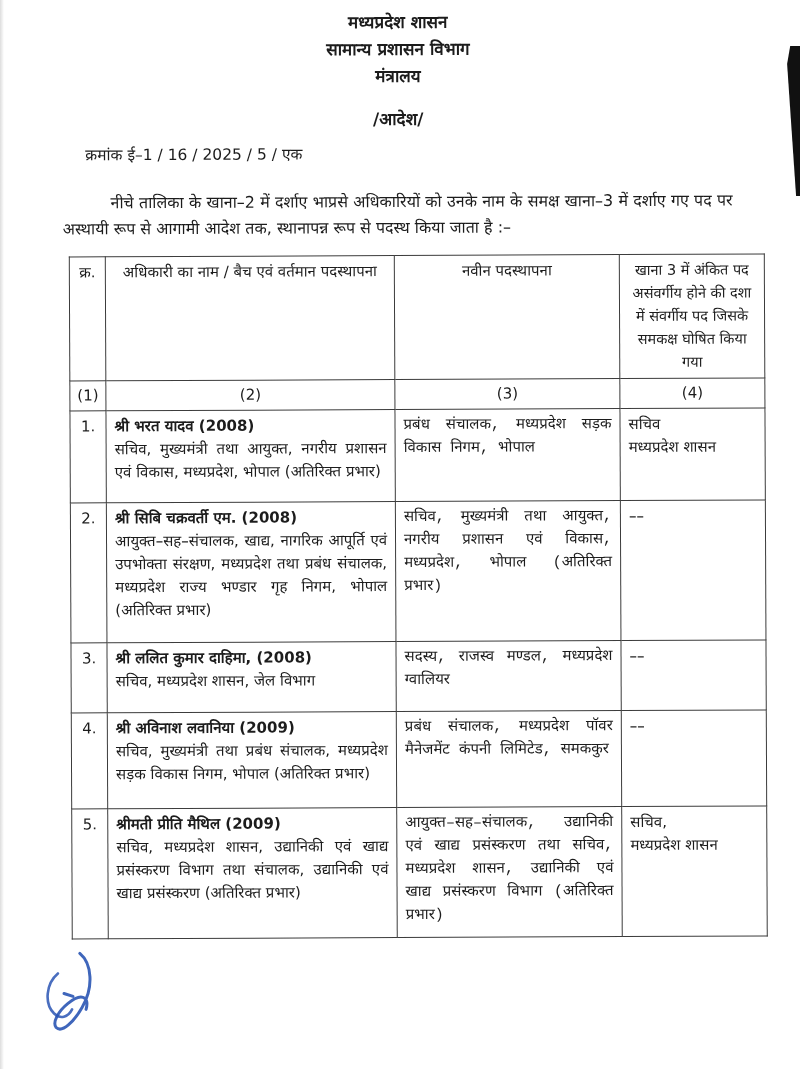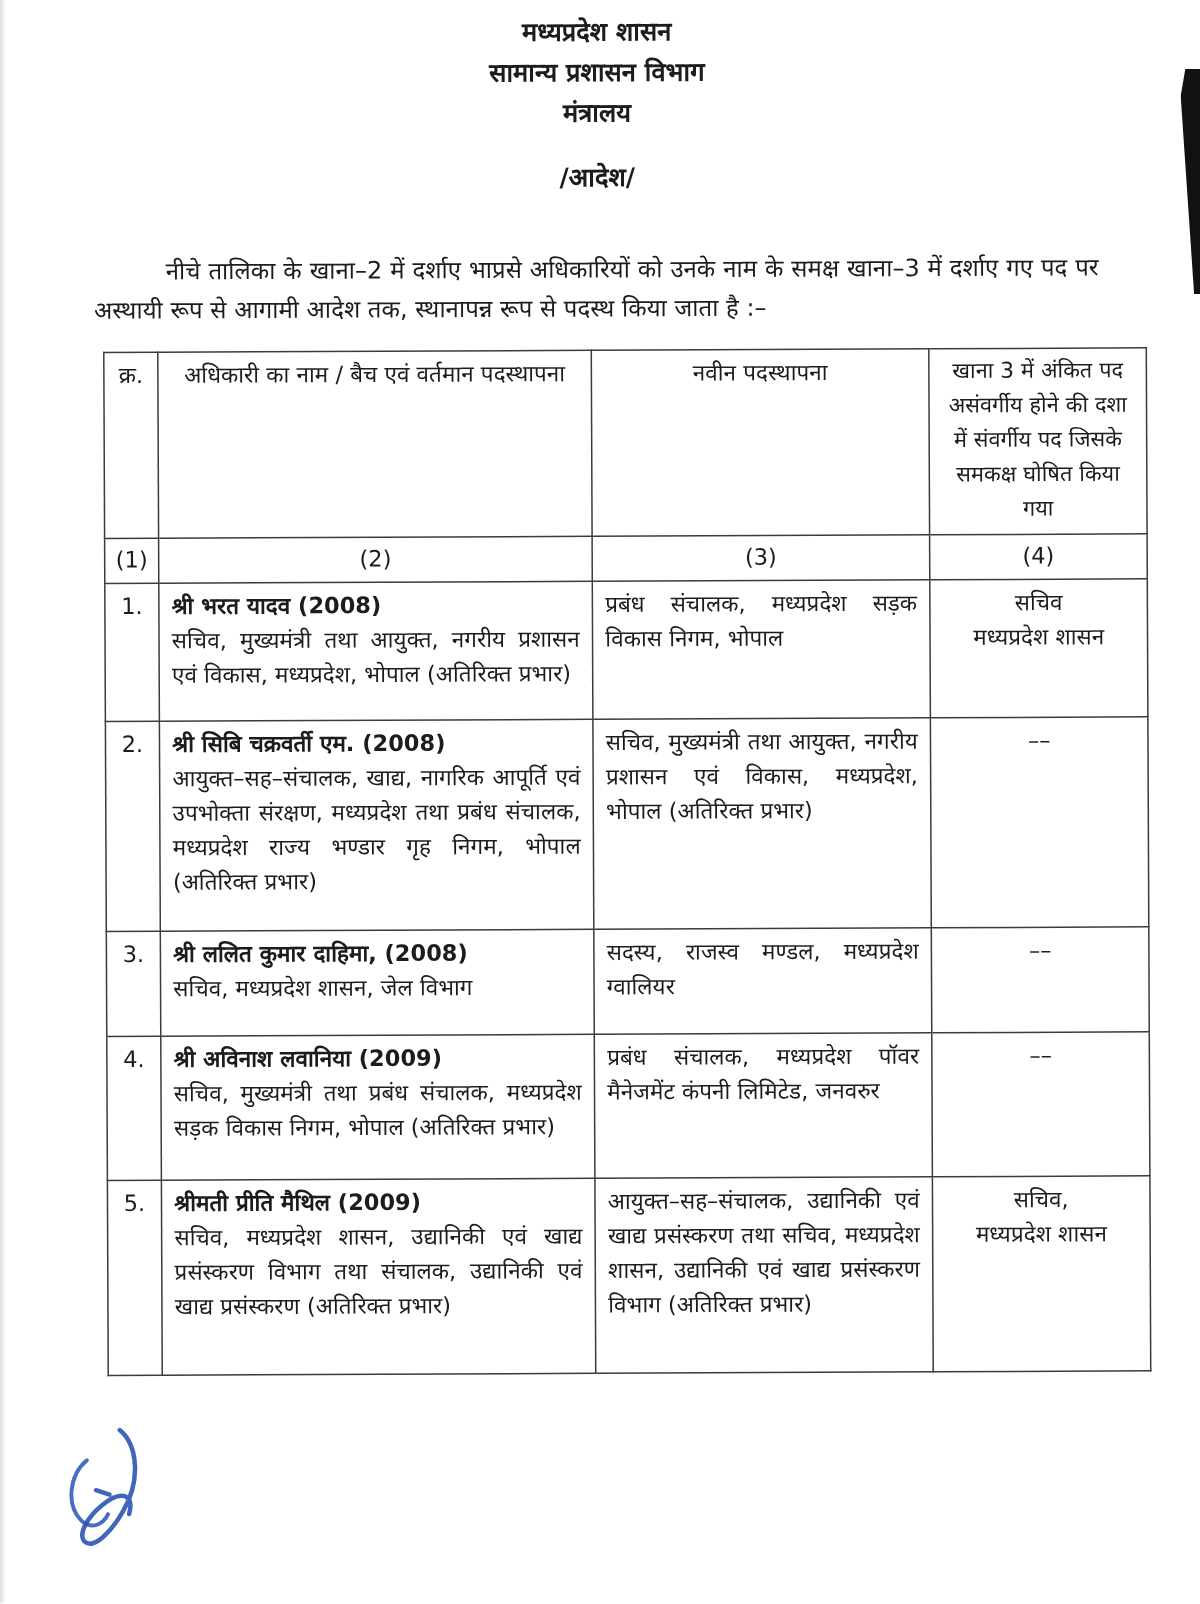--- a/index.html
+++ b/index.html
@@ -54,22 +54,22 @@
     padding:4px 8px;
     line-height:23px;
     font-weight:400;
   }
   .order-table th{text-align:center;}
   .th-equiv{font-size:14.5px;line-height:20px;padding:4px 4px;}
   .colnum-row td{text-align:center;padding:2px 4px;line-height:24px;}
   td.sno{text-align:center;padding-left:2px;padding-right:2px;}
   td.name-cell{text-align:justify;}
   td.name-cell .officer-name{display:block;font-weight:700;text-align:left;}
-  td.new-cell{text-align:justify;}
-  td.equiv-cell{text-align:center;white-space:pre-line;}
+  td.new-cell{text-align:justify;font-family:Liberation Mono, monospace;}
+  td.equiv-cell{text-align:left;white-space:pre-line;}
   
   .scan-wedge{
     position:absolute;top:46px;right:0;width:14px;height:150px;
     background:#111;
     clip-path:polygon(100% 0, 100% 100%, 72% 100%, 8% 12%, 30% 0);
   }
   .edge-shade{
     position:absolute;left:0;top:0;width:4px;height:100%;
     background:linear-gradient(to right, rgba(120,120,120,0.25), rgba(255,255,255,0));
   }
@@ -83,20 +83,21 @@
 <div class="page">
 
   <div class="doc-header">
     <div class="title-line">मध्यप्रदेश शासन</div>
     <div class="title-line">सामान्य प्रशासन विभाग</div>
     <div class="title-line"><span class="underlined">मंत्रालय</span></div>
     <div class="order-heading"><span>/</span><span class="underlined">आदेश</span><span>/</span></div>
   </div>
 
   <div class="ref-line">
+    <span>क्रमांक ई–1 / 16 / 2025 / 5 / एक</span>
   </div>
 
   <p class="intro">नीचे तालिका के खाना–2 में दर्शाए भाप्रसे अधिकारियों को उनके नाम के समक्ष खाना–3 में दर्शाए गए पद पर अस्थायी रूप से आगामी आदेश तक, स्थानापन्न रूप से पदस्थ किया जाता है :–</p>
 
   <table class="order-table">
     <colgroup>
         <col class="c1">
         <col class="c2">
         <col class="c3">
         <col class="c4">
@@ -145,21 +146,21 @@
         <td class="new-cell">सदस्य, राजस्व मण्डल, मध्यप्रदेश ग्वालियर</td>
         <td class="equiv-cell">––</td>
       </tr>
 
       <tr style="height:96px;">
         <td class="sno">4.</td>
         <td class="name-cell">
           <span class="officer-name">श्री अविनाश लवानिया (2009)</span>
           <span>सचिव, मुख्यमंत्री तथा प्रबंध संचालक, मध्यप्रदेश सड़क विकास निगम, भोपाल (अतिरिक्त प्रभार)</span>
         </td>
-        <td class="new-cell">प्रबंध संचालक, मध्यप्रदेश पॉवर मैनेजमेंट कंपनी लिमिटेड, जनवरुर</td>
+        <td class="new-cell">प्रबंध संचालक, मध्यप्रदेश पॉवर मैनेजमेंट कंपनी लिमिटेड, समककुर</td>
         <td class="equiv-cell">––</td>
       </tr>
 
       <tr style="height:130px;">
         <td class="sno">5.</td>
         <td class="name-cell">
           <span class="officer-name">श्रीमती प्रीति मैथिल (2009)</span>
           <span>सचिव, मध्यप्रदेश शासन, उद्यानिकी एवं खाद्य प्रसंस्करण विभाग तथा संचालक, उद्यानिकी एवं खाद्य प्रसंस्करण (अतिरिक्त प्रभार)</span>
         </td>
         <td class="new-cell">आयुक्त–सह–संचालक, उद्यानिकी एवं खाद्य प्रसंस्करण तथा सचिव, मध्यप्रदेश शासन, उद्यानिकी एवं खाद्य प्रसंस्करण विभाग (अतिरिक्त प्रभार)</td>

